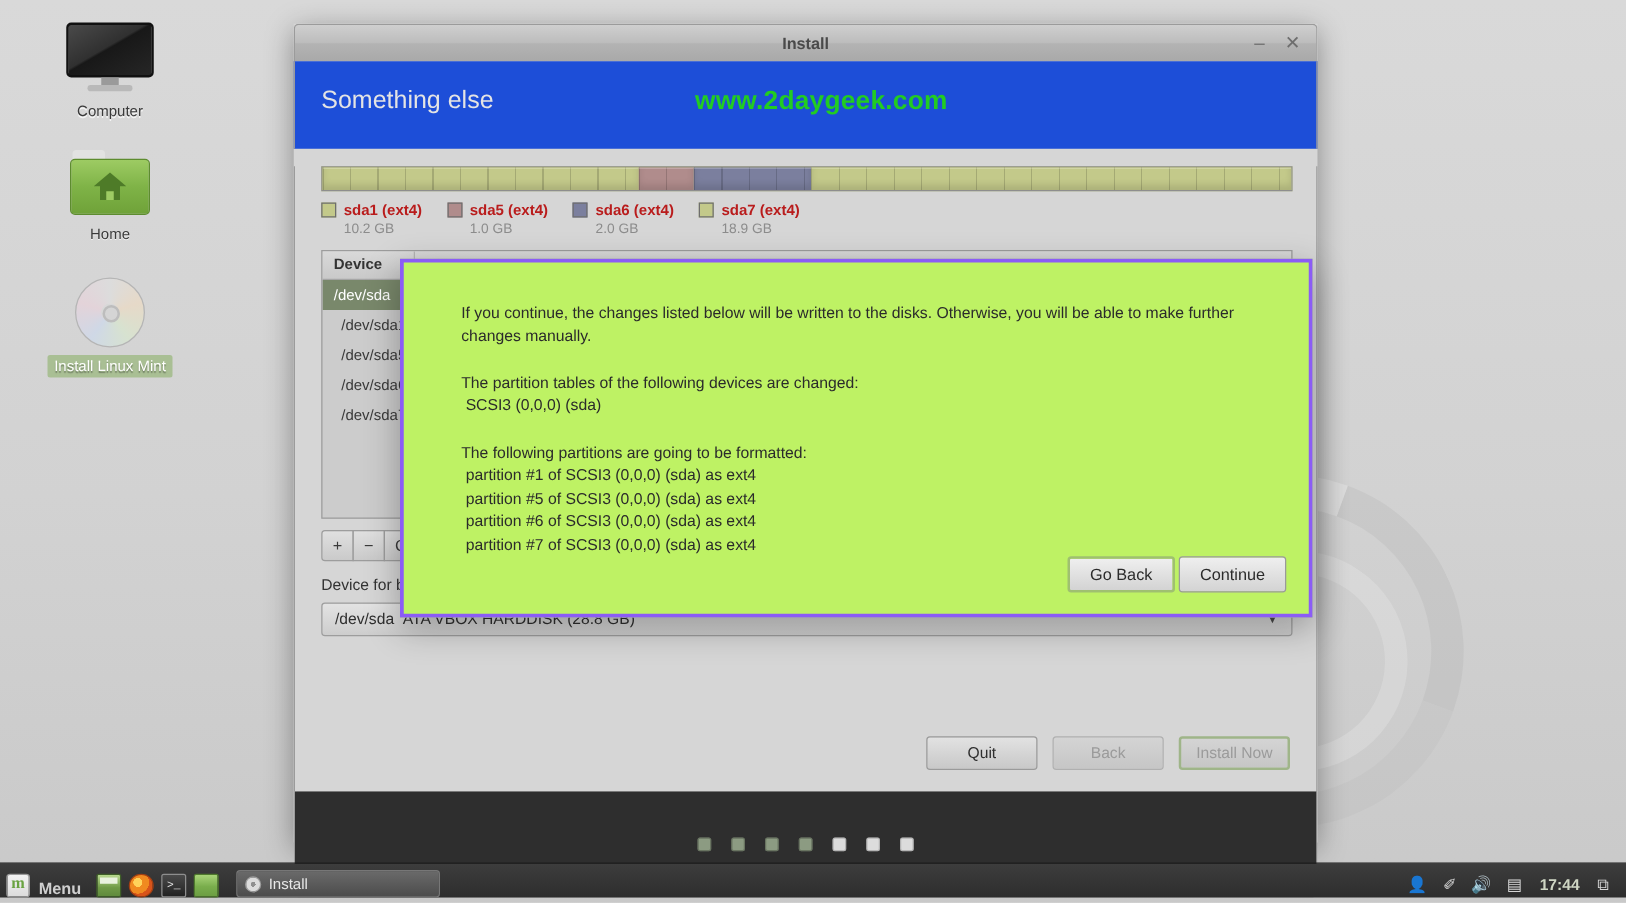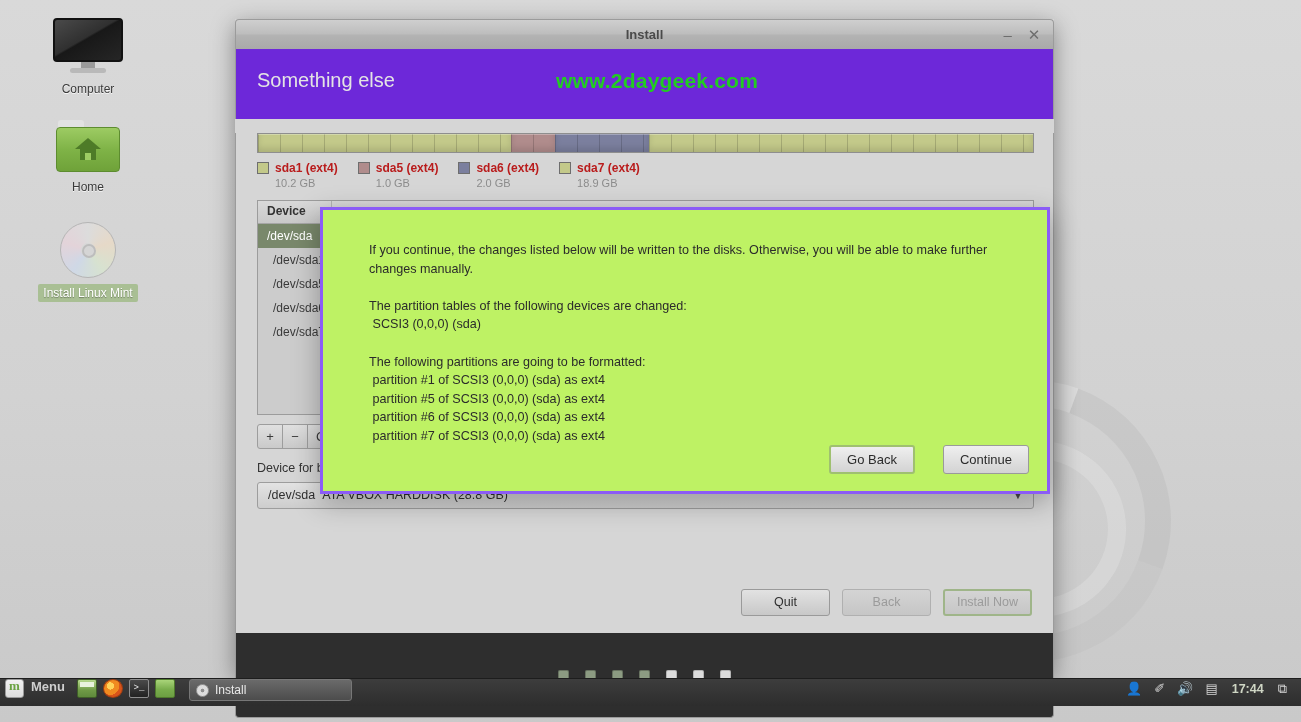--- a/index.html
+++ b/index.html
@@ -93,21 +93,21 @@
     position:relative;
   }
   .titlebar .tt{
     position:absolute;left:0;right:0;top:0;line-height:29px;text-align:center;
     font-size:13px;color:#4a4a4a;font-weight:bold;
   }
   .wbtns{position:absolute;right:8px;top:0;line-height:29px;}
   .wbtn{display:inline-block;width:22px;text-align:center;color:#6e6e6e;font-size:15px;cursor:default;}
 
   .hdr{
-    height:70px;background:#6d28d9;position:relative;
+    height:70px;background:#1d4ed8;position:relative;
     border-left:1px solid #9b9b9b;border-right:1px solid #9b9b9b;box-sizing:border-box;
   }
   .hdr .h1{position:absolute;left:21px;top:20px;font-size:20px;color:#e4e4e4;}
   .hdr .wm{
     position:absolute;left:320px;top:20px;font-size:21px;font-weight:bold;
     color:#22cc22;letter-spacing:.2px;
   }
 
   .body{
     background:#d6d6d6;height:500px;position:relative;
@@ -202,33 +202,33 @@
     position:absolute;left:85px;top:188px;width:730px;height:287px;
     background:#bef264;border:3px solid #8b5cf6;box-sizing:border-box;
     box-shadow:0 8px 26px rgba(0,0,0,.30);
   }
   .modal .mtext{
     position:absolute;left:46px;top:31px;right:18px;
     font-size:12.6px;color:#2b2b2b;line-height:18.6px;white-space:pre-wrap;
   }
   .modal .mbtns{position:absolute;right:18px;bottom:17px;display:flex;}
   .mbtn{
-    height:29px;min-width:86px;padding:0 6px;margin-left:28px;
+    height:29px;min-width:86px;padding:0 6px;margin-left:3px;
     background:linear-gradient(180deg,#efefef 0%,#d3d3d3 100%);
     border:1px solid #9a9a9a;border-radius:3px;box-sizing:border-box;
     font-size:13px;color:#2b2b2b;line-height:27px;text-align:center;
   }
   .mbtn.focus{border:2px solid #9fc070;line-height:25px;}
 
   
   #taskbar{
-    position:absolute;left:0;bottom:16px;width:1301px;height:28px;
+    position:absolute;left:0;bottom:4px;width:1301px;height:28px;
     background:linear-gradient(180deg,#3d3d3d 0%,#2d2d2d 100%);
     border-top:1px solid #1d1d1d;box-sizing:border-box;
-    display:flex;align-items:flex-start;
+    display:flex;align-items:flex-end;
   }
   .mintlogo{
     width:19px;height:19px;margin-left:5px;border-radius:3px;
     background:linear-gradient(180deg,#f2f2f2 0%,#dcdcdc 100%);
     border:1px solid #9a9a9a;box-sizing:border-box;
     position:relative;
   }
   .mintlogo:after{
     content:"m";position:absolute;left:0;right:0;top:-2px;text-align:center;
     font-size:13px;font-weight:bold;color:#6aa342;font-family:"Liberation Serif",serif;

